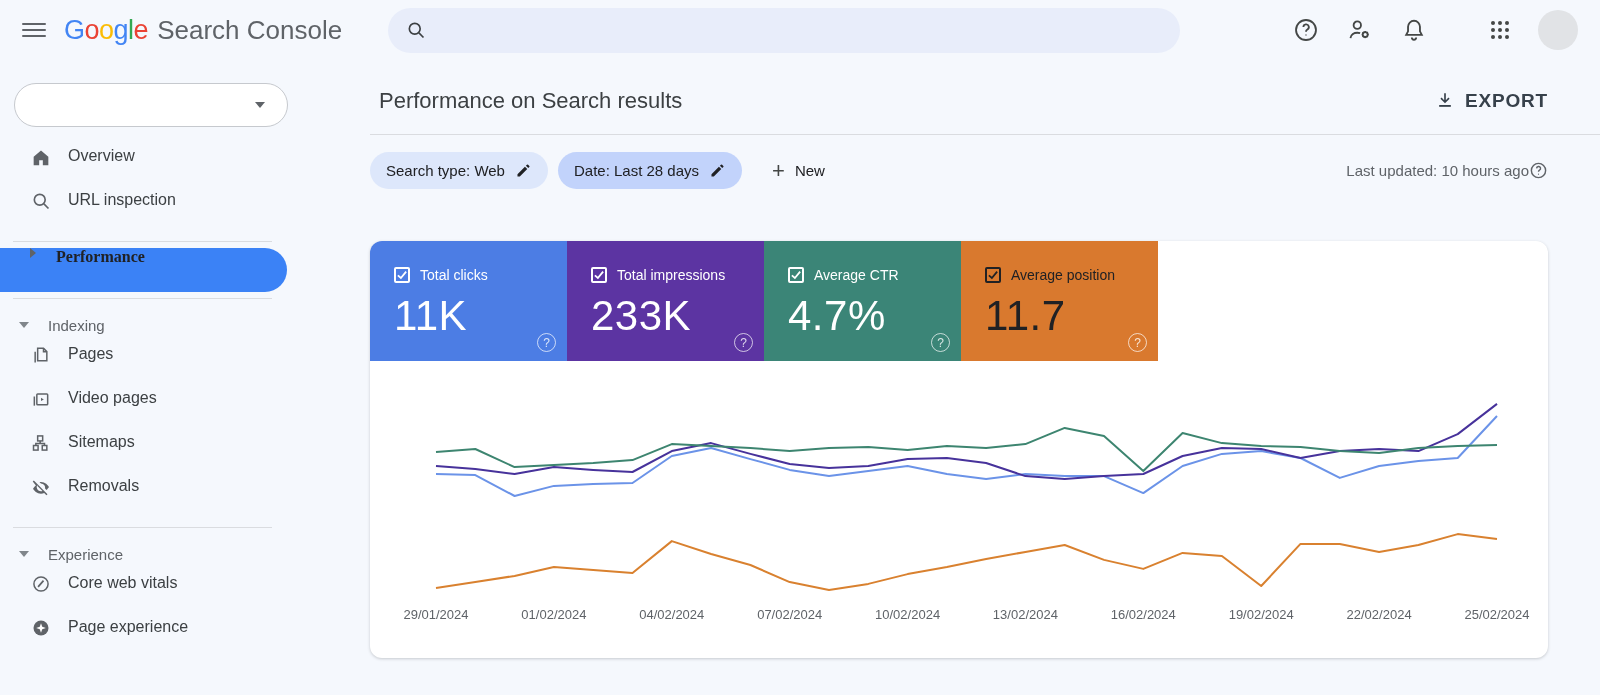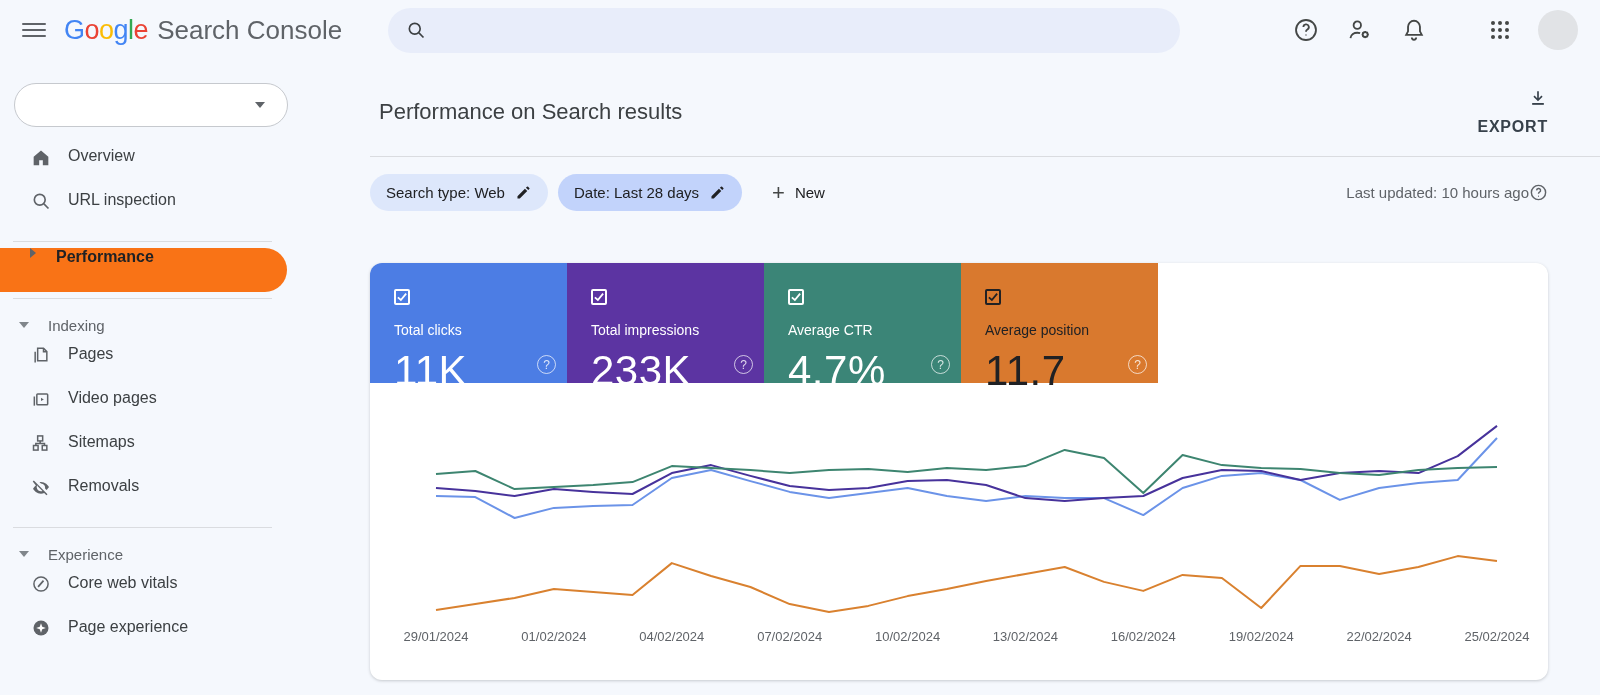--- a/index.html
+++ b/index.html
@@ -24,51 +24,51 @@
 
   
   .layout { display:flex; height:635px; }
   .sidebar { flex:0 0 300px; padding-top:23px; }
   .prop-select { margin:0 12px 0 14px; height:44px; border:1px solid #c6c9ce; border-radius:22px; background:#fff;
     display:flex; align-items:center; justify-content:flex-end; padding:0 22px; cursor:pointer; }
   .caret-down-shape { width:0; height:0; border-left:5px solid transparent; border-right:5px solid transparent; border-top:6px solid #5f6368; }
   .nav { margin-top:20px; }
   .nav-item { height:44px; display:flex; align-items:flex-start; padding-left:30px; font-size:16px; color:#3c4043; cursor:pointer; }
   .nav-item .nav-ic { width:22px; display:flex; justify-content:center; margin-right:16px; }
-  .nav-item.selected { background:#f97316; border-radius:0 22px 22px 0; margin-right:13px; color:#202124; font-weight:bold; padding-left:22px; }
+  .nav-item.selected { background:#3b82f6; border-radius:0 22px 22px 0; margin-right:13px; color:#202124; font-weight:bold; padding-left:22px;font-family:Liberation Serif, serif; }
   .nav-item.selected .nav-ic { margin-right:12px; }
   .nav-section { height:40px; display:flex; align-items:center; padding-left:14px; font-size:15px; color:#5f6368; cursor:pointer; }
   .nav-section .nav-ic { width:20px; display:flex; justify-content:center; margin-right:14px; }
   .side-divider { height:1px; background:#dadce0; margin:6px 28px 6px 13px; }
   .tri-right { width:0; height:0; border-top:5px solid transparent; border-bottom:5px solid transparent; border-left:6px solid #5f6368; }
   .tri-down { width:0; height:0; border-left:5px solid transparent; border-right:5px solid transparent; border-top:6px solid #80868b; }
 
   
   .main { flex:1 1 auto; padding:28px 52px 0 70px; }
   .title-row { display:flex; align-items:center;margin-left:9px; }
   .page-title { font-size:22px; font-weight:normal; color:#3c4043; }
-  .export-btn { margin-left:auto; display:flex; align-items:flex-end; gap:10px; cursor:pointer;
-    font-size:16px; font-weight:bold; letter-spacing:.8px; color:#37414b;flex-direction:column; }
+  .export-btn { margin-left:auto; display:flex; align-items:flex-start; gap:10px; cursor:pointer;
+    font-size:19px; font-weight:bold; letter-spacing:.8px; color:#37414b; }
   .main-divider { height:1px; background:#dadce0; margin:20px -52px 0 0; }
   .chips-row { margin-top:17px; display:flex; align-items:center; }
   .chip { height:37px; border-radius:19px; display:flex; align-items:center; gap:10px; padding:0 16px;
     font-size:15px; color:#202124; cursor:pointer; margin-right:10px; }
   .chip.light { background:#dde7fb; }
   .chip.dark { background:#c2d3fb; }
   .new-btn { display:flex; align-items:center; gap:10px; font-size:15px; color:#202124; cursor:pointer; padding:0 12px; margin-left:8px; }
   .plus { font-size:22px; color:#444746; line-height:1; }
   .updated { margin-left:auto; display:flex; align-items:center; gap:0; font-size:15px; color:#5f6368; }
 
   
   .panel { margin-top:52px; width:1178px; height:417px; background:#fff; border-radius:12px;
     box-shadow:0 1px 3px rgba(60,64,67,.25); }
   .tiles { display:flex; }
   .tile { flex:0 0 197px; height:120px; position:relative; padding:26px 0 0 24px; color:#fff; cursor:pointer; }
   .tile:first-child { border-top-left-radius:12px; }
-  .tile .tile-top { display:flex; align-items:flex-start; gap:17px; font-size:14px;flex-direction:column; }
+  .tile .tile-top { display:flex; align-items:flex-end; gap:10px; font-size:14px; }
   .cbx { width:16px; height:16px; border:2px solid currentColor; border-radius:2px; display:flex; align-items:center; justify-content:center; }
   .tile .value { margin-top:9px; font-size:42px; letter-spacing:.5px; }
   .tile .help { position:absolute; right:11px; bottom:9px; width:19px; height:19px; border:1.5px solid rgba(255,255,255,.7);
     border-radius:50%; font-size:12px; display:flex; align-items:center; justify-content:center; color:rgba(255,255,255,.8); }
   .tile.dark-text { color:#202124; }
   #chart { display:block; }
   .axis-label { font-size:13px; fill:#5f6368; }
 </style>
 </head>
 <body>

